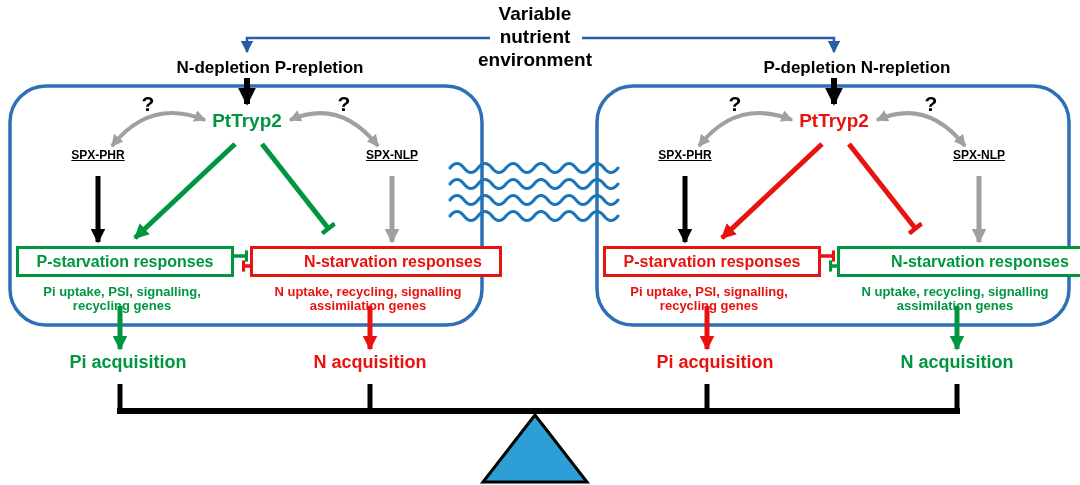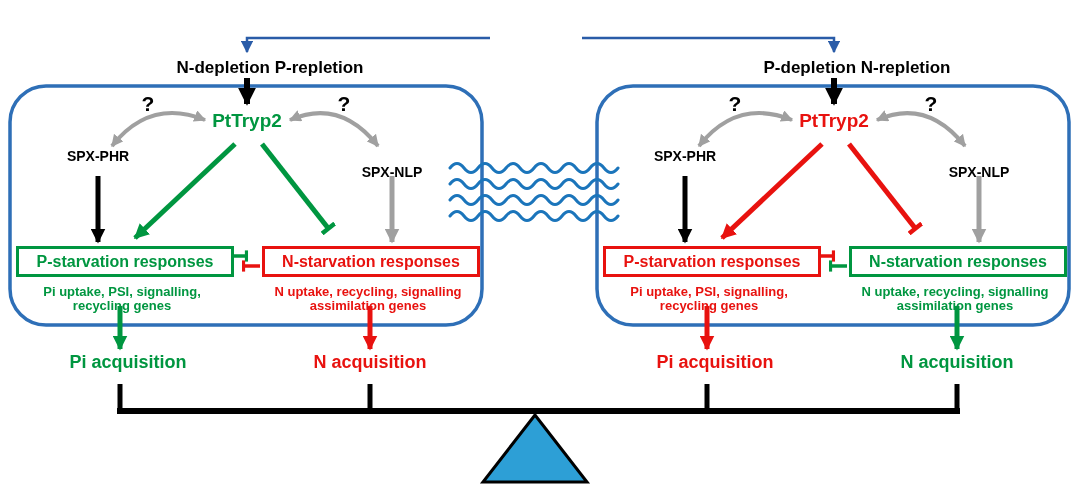--- a/index.html
+++ b/index.html
@@ -10,27 +10,27 @@
   .title{position:absolute;left:535px;top:2px;transform:translateX(-50%);
          font-size:19px;line-height:23px;text-align:center;}
   .panel{position:absolute;top:86px;width:408px;height:239px;border-radius:29px;}
   .panel-left{left:10px;--pcol:#009640;--ncol:#e8120f;}
   .panel-right{left:597px;--pcol:#e8120f;--ncol:#009640;}
   .cond{left:260px;top:-28px;font-size:17px;}
   .regulator{left:237px;top:24px;font-size:19px;color:var(--pcol);}
   .q{font-size:21px;}
   .q-left{left:138px;top:6px;}
   .q-right{left:334px;top:6px;}
-  .spx{font-size:14px;}
+  .spx{font-size:12px;text-decoration:underline;}
   .spx-phr{left:88px;top:62px;}
-  .spx-nlp{left:382px;top:62px;margin-top:16px;}
+  .spx-nlp{left:382px;top:62px;}
   .sbox{position:absolute;top:160px;height:25px;border:3px solid;background:#fff;
         display:flex;align-items:center;justify-content:center;font-size:16px;white-space:nowrap;}
   .p-box{left:6px;width:212px;color:var(--pcol);border-color:var(--pcol);}
-  .n-box{left:252px;width:212px;color:var(--ncol);border-color:var(--ncol);}
+  .n-box{left:240px;width:212px;color:var(--ncol);border-color:var(--ncol);padding-left:34px;}
   .detail{font-size:13px;line-height:14px;margin-top:10px;}
   .p-det{color:var(--pcol);left:112px;}
   .n-det{color:var(--ncol);left:358px;}
   .d1{top:189px;} .d2{top:203px;}
   .acq{font-size:18px;top:266px;}
   .acq-pi{left:110px;color:var(--pcol);padding-left:16px;}
   .acq-n{left:360px;color:var(--ncol);}
 </style>
 </head>
 <body>
@@ -104,20 +104,25 @@
     <path d="M450,216 q7,-9 14,0 t14,0 t14,0 t14,0 t14,0 t14,0 t14,0 t14,0 t14,0 t14,0 t14,0 t14,0" fill="none" stroke="#1b75bb" stroke-width="3" stroke-linecap="round"></path>
 
     <line x1="120" y1="384" x2="120" y2="412" stroke="#000" stroke-width="5"></line>
     <line x1="370" y1="384" x2="370" y2="412" stroke="#000" stroke-width="5"></line>
     <line x1="707" y1="384" x2="707" y2="412" stroke="#000" stroke-width="5"></line>
     <line x1="957" y1="384" x2="957" y2="412" stroke="#000" stroke-width="5"></line>
     <line x1="117" y1="411" x2="960" y2="411" stroke="#000" stroke-width="6"></line>
     <polygon points="535,415 483,482 587,482" stroke="#000" stroke-width="3" fill="#2d9fd6"></polygon>
   </svg>
 
+  <div class="title">
+    <div>Variable</div>
+    <div>nutrient</div>
+    <div>environment</div>
+  </div>
 
   <div class="panel panel-left">
     <div class="lbl cond">N-depletion P-repletion</div>
     <div class="lbl regulator">PtTryp2</div>
     <div class="lbl q q-left">?</div>
     <div class="lbl q q-right">?</div>
     <div class="lbl spx spx-phr">SPX-PHR</div>
     <div class="lbl spx spx-nlp">SPX-NLP</div>
     <div class="sbox p-box">P-starvation responses</div>
     <div class="sbox n-box">N-starvation responses</div>

